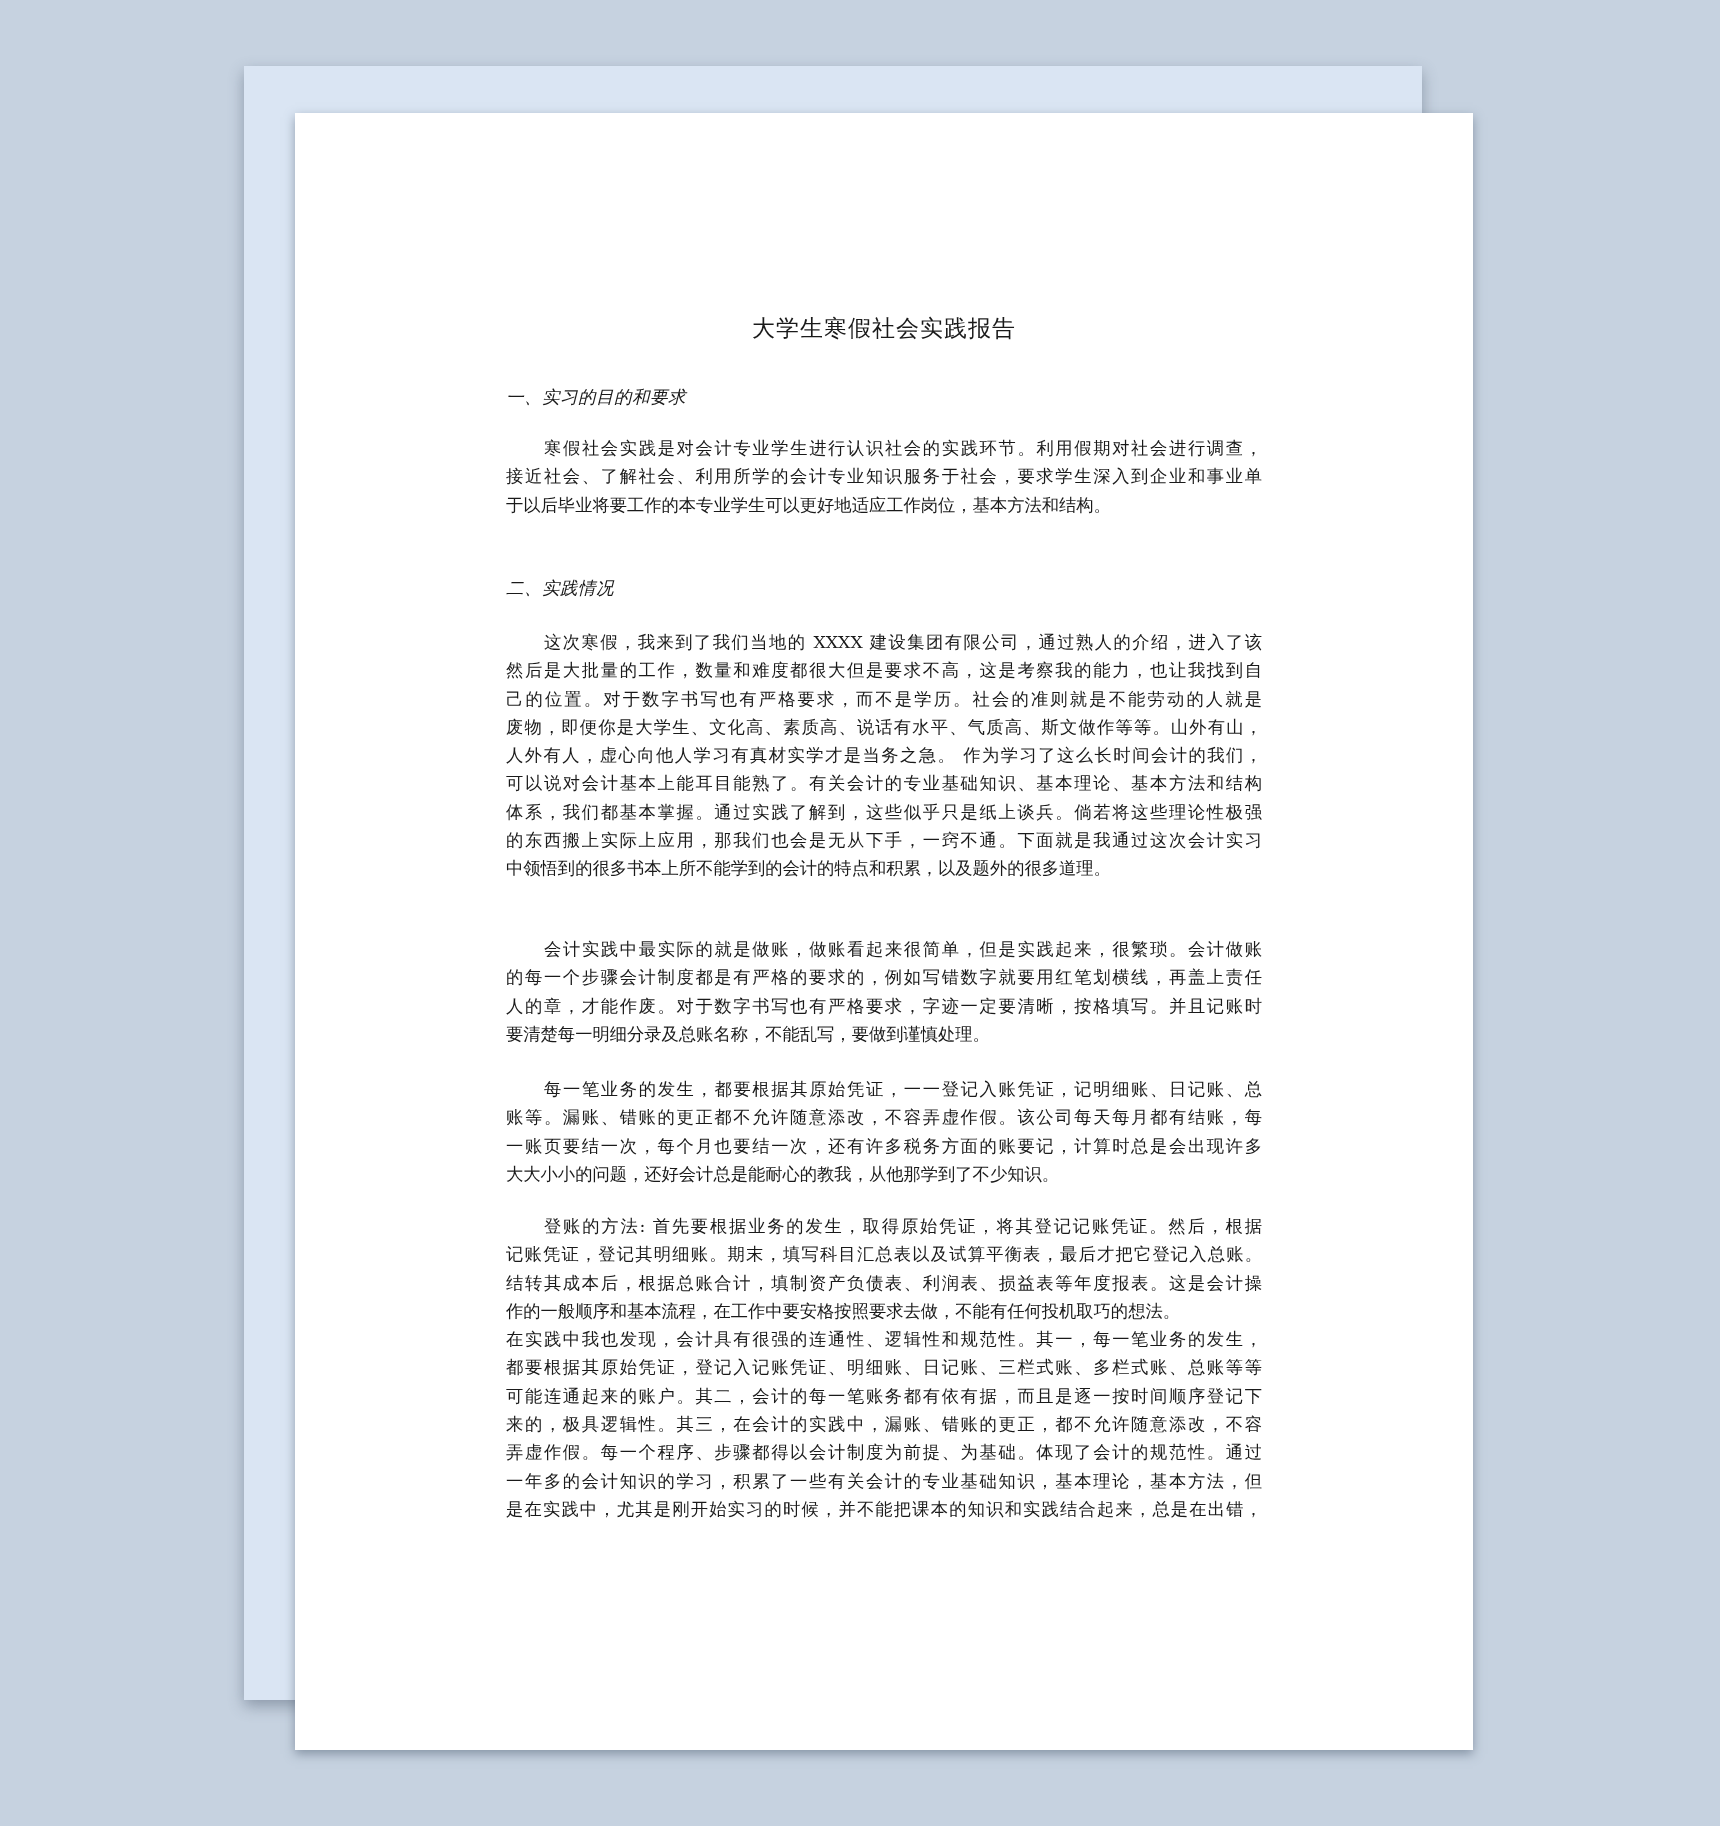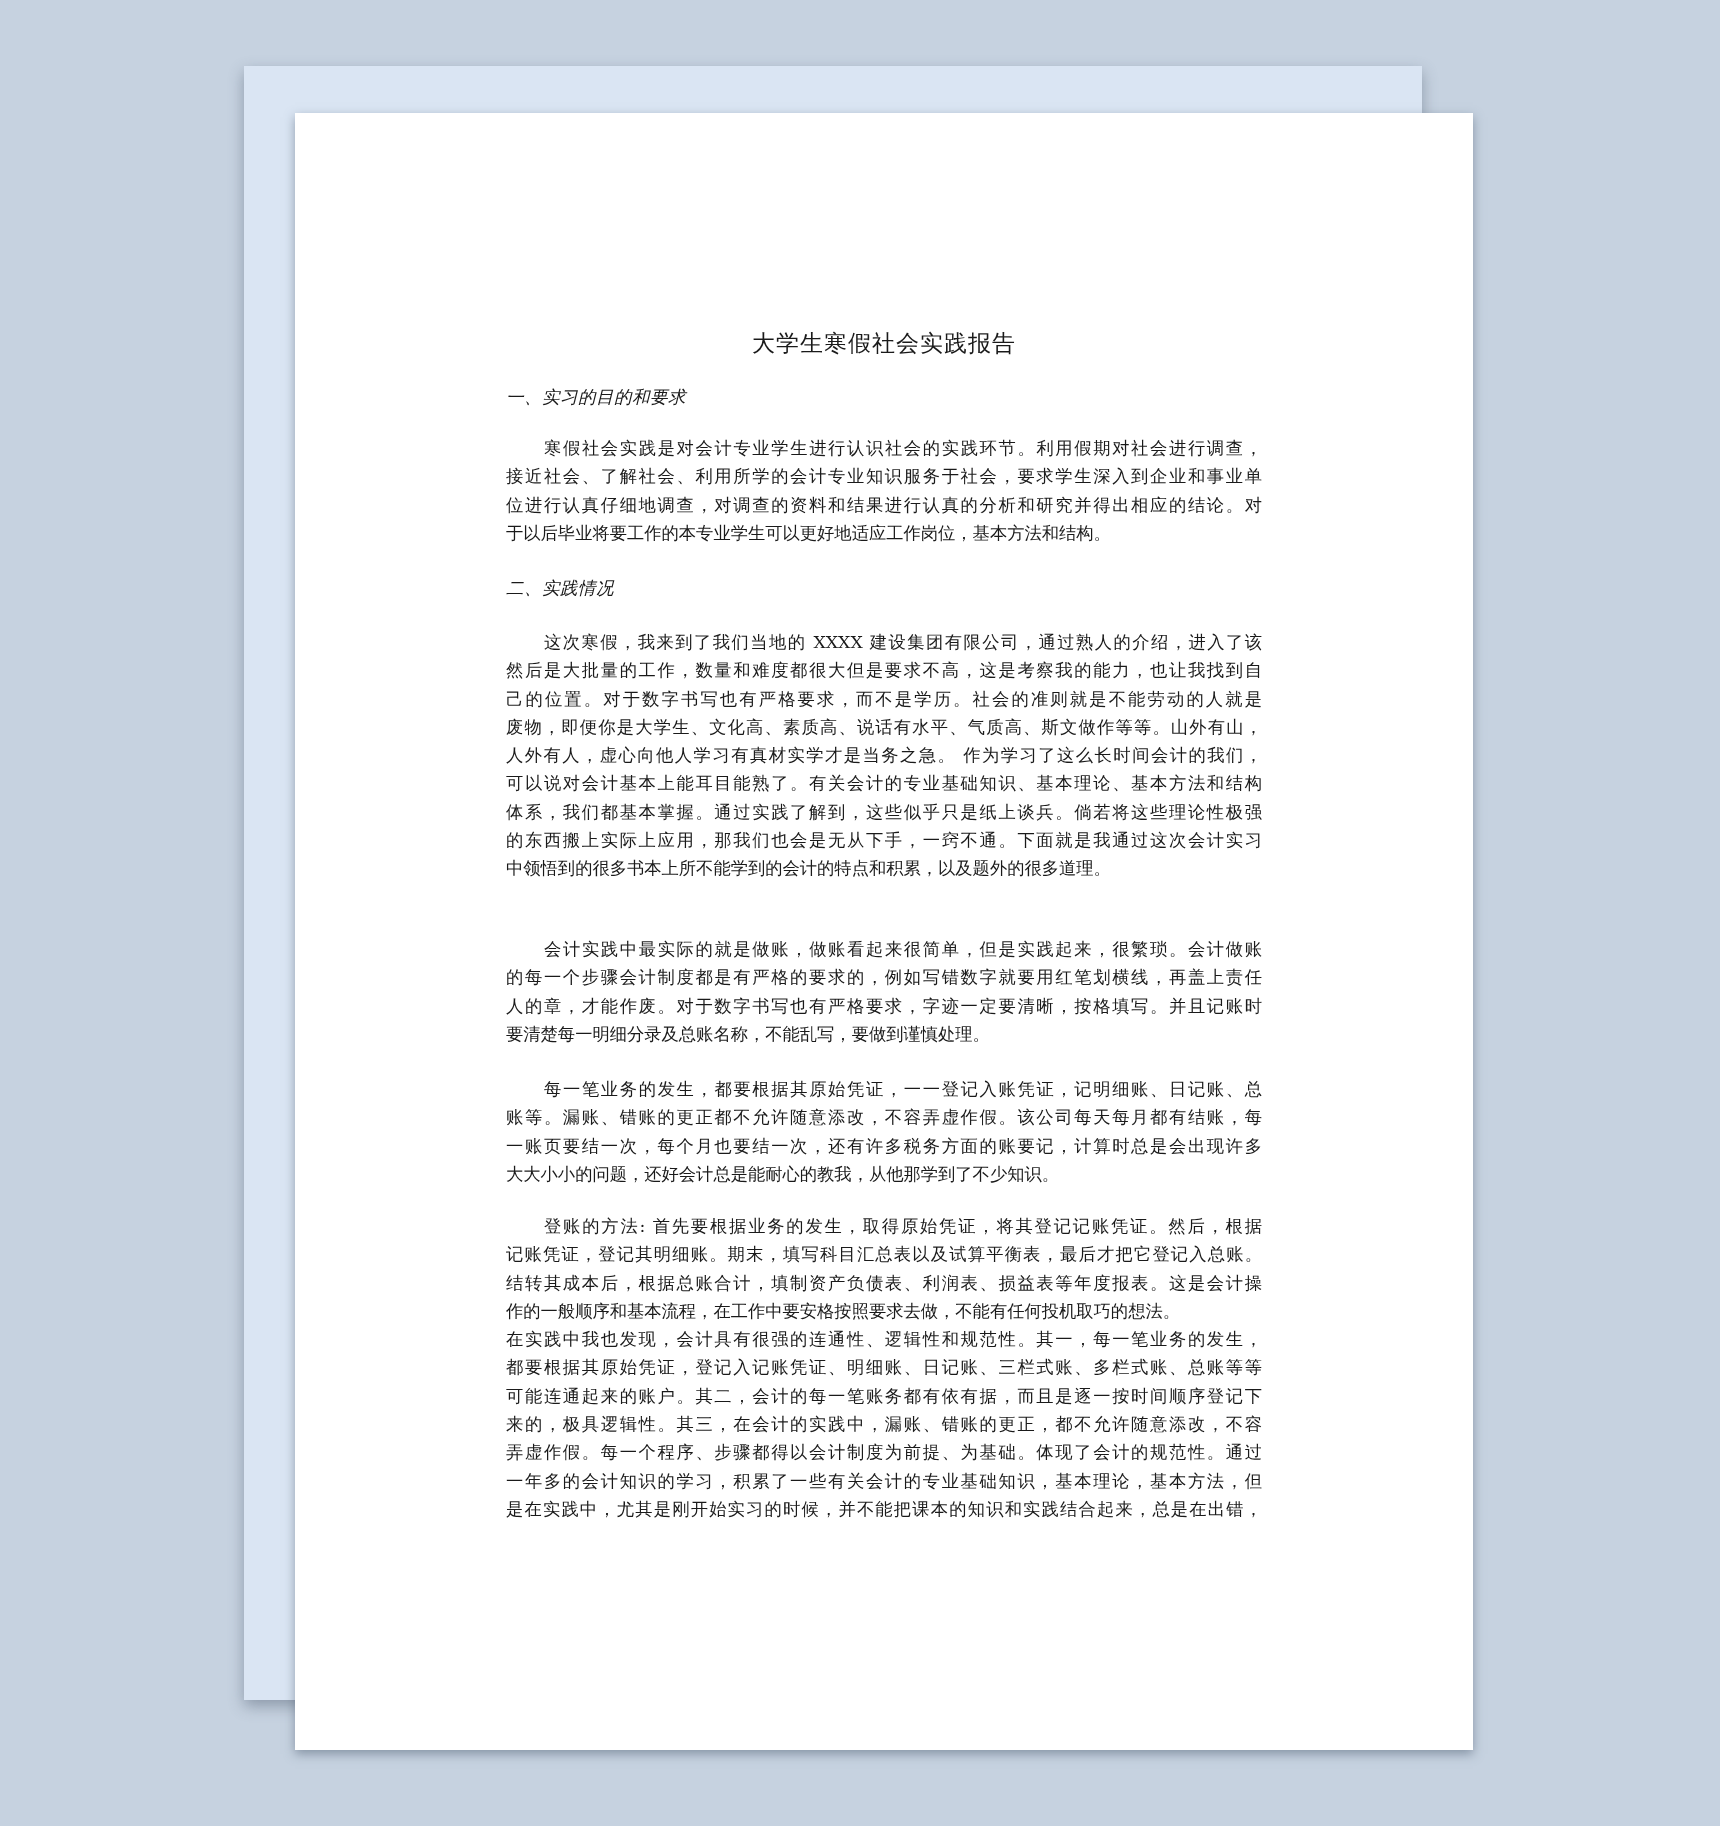--- a/index.html
+++ b/index.html
@@ -19,21 +19,21 @@
     position: absolute; left: 295px; top: 113px;
     width: 1178px; height: 1637px;
     background: #ffffff;
     box-shadow: 0 4px 10px rgba(70,85,105,0.5);
   }
   .content {
     position: absolute; left: 211px; top: 0; width: 756px;
     color: #1a1a1a;
   }
   .doc-title {
-    position: absolute; top: 210px; left: 0; width: 756px;
+    position: absolute; top: 195px; left: 0; width: 756px;
     text-align: center; font-size: 23px; letter-spacing: 1px;
     line-height: 40px; white-space: nowrap;
   }
   .section-heading {
     position: absolute; left: 0; font-size: 17.5px; line-height: 28px;
     white-space: nowrap; letter-spacing: 0.5px; font-style: italic;
   }
   .para { position: absolute; left: 0; width: 756px; }
   .line {
     display: block; height: 28.3px; line-height: 28.3px;
@@ -50,21 +50,20 @@
 
 <div class="front-page">
   <div class="content">
     <div class="doc-title">大学生寒假社会实践报告</div>
 
     <div class="section-heading" style="top:270px">一、实习的目的和要求</div>
 
     <div class="para" style="top:321px">
       <span class="line first">寒假社会实践是对会计专业学生进行认识社会的实践环节。利用假期对社会进行调查，</span>
       <span class="line">接近社会、了解社会、利用所学的会计专业知识服务于社会，要求学生深入到企业和事业单</span>
-      <span class="line">位进行认真仔细地调查，对调查的资料和结果进行认真的分析和研究并得出相应的结论。对</span>
       <span class="line last">于以后毕业将要工作的本专业学生可以更好地适应工作岗位，基本方法和结构。</span>
     </div>
 
     <div class="section-heading" style="top:461px">二、实践情况</div>
 
     <div class="para" style="top:515px">
       <span class="line first">这次寒假，我来到了我们当地的 XXXX 建设集团有限公司，通过熟人的介绍，进入了该</span>
       <span class="line">然后是大批量的工作，数量和难度都很大但是要求不高，这是考察我的能力，也让我找到自</span>
       <span class="line">己的位置。对于数字书写也有严格要求，而不是学历。社会的准则就是不能劳动的人就是</span>
       <span class="line">废物，即便你是大学生、文化高、素质高、说话有水平、气质高、斯文做作等等。山外有山，</span>

